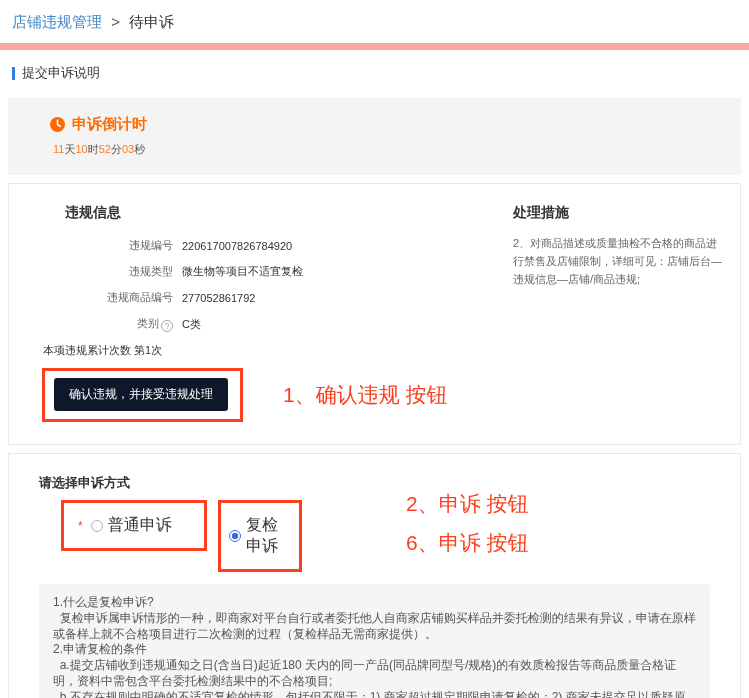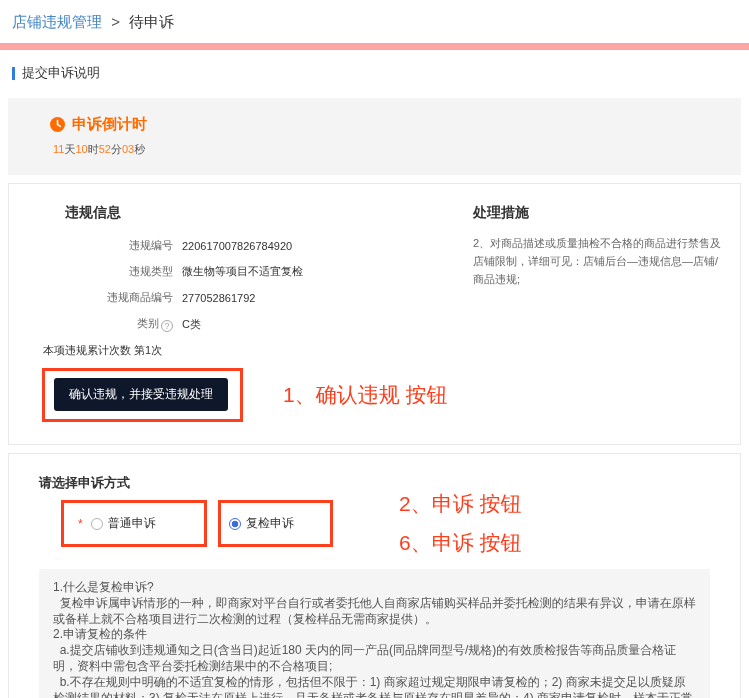--- a/index.html
+++ b/index.html
@@ -17,53 +17,53 @@
   
   .section-title { padding:14px 0 0 12px; font-size:13px; color:#333; display:flex; align-items:center; }
   .blue-bar { display:inline-block; width:3px; height:13px; background:#2f7de0; margin-right:7px; }
   
   .countdown-box { margin:16px 8px 0 8px; background:#f4f4f4; padding:17px 0 18px 42px; }
   .countdown-title-row { display:flex; align-items:center; color:#ff6b00; font-weight:bold; font-size:15px; }
   .clock-icon { width:15px; height:15px; margin-right:7px; flex:0 0 auto; }
   .countdown-time { margin:8px 0 0 3px; font-size:11px; color:#555; }
   .cd-num { color:#ff7b1f; }
   
-  .card { margin:8px 8px 0 8px; border:1px solid #e9e9e9; background:#fff; }
+  .card { margin:8px 8px 0 8px; border:1px solid #e9e9e9; background:#fff;gap:40px; }
   .card-1 { display:flex; padding:20px 18px 22px 24px; }
   .col-left { width:432px; flex:0 0 auto; }
   .col-right { flex:1; padding-left:8px; }
   .card-h { font-size:14px; font-weight:bold; color:#333; }
   .col-left .card-h { margin:0 0 16px 32px; }
   .col-right .card-h { margin:0 0 12px 0; }
   .field-row { display:flex; margin-bottom:11px; font-size:11px; align-items:center; }
   .field-label { width:140px; text-align:right; color:#666; flex:0 0 auto; }
   .field-value { margin-left:9px; color:#333; }
   .help-icon { display:inline-block; width:12px; height:12px; border:1px solid #a8a8a8; border-radius:50%;
     color:#a8a8a8; font-size:9px; line-height:10px; text-align:center; margin-left:2px; vertical-align:-2px; cursor:pointer; }
   .count-row { margin:4px 0 10px 10px; font-size:11px; color:#333; }
   .confirm-row { display:flex; align-items:center; }
   .annotation-box { border:3px solid #fc3f1d; }
   .confirm-annotation-box { padding:7px 12px 8px 9px; margin-left:9px; }
   .confirm-btn { background:#0f172a; color:#fff; border:none; border-radius:3px;
     font-size:12px; padding:8px 15px; cursor:pointer; font-family:inherit; }
-  .annotation-text { color:#fc3f1d; font-size:21px; white-space:nowrap; }
+  .annotation-text { color:#fc3f1d; font-size:21px; white-space:nowrap;margin-left:38px; }
   .confirm-row .annotation-text { margin-left:40px; }
   .handle-item { font-size:11px; color:#666; line-height:1.65; margin-bottom:12px; }
   
   .card-2 { padding:20px 30px 22px 30px; }
   .appeal-title { font-size:13px; font-weight:bold; color:#333; }
   .appeal-row { display:flex; align-items:flex-start; margin:8px 0 12px 22px; }
   .option-box { display:flex; align-items:center; padding:12px 8px; margin-right:11px; }
   .option-box-1 { width:146px; }
-  .option-box-2 { width:115px; }
+  .option-box-2 { width:84px; }
   .req-mark { color:#fc3f1d; font-size:12px; margin:0 8px 0 6px; }
   .radio { display:inline-block; width:12px; height:12px; border-radius:50%; margin-right:5px; flex:0 0 auto; }
   .radio-off { border:1px solid #b3b3b3; background:#fff; }
   .radio-on { border:1px solid #3d6ce0; background:radial-gradient(circle at 50% 50%, #3d6ce0 0 3px, #fff 3.6px); }
-  .option-label { font-size:12px; color:#333; cursor:pointer; }
+  .option-label { font-size:16px; color:#333; cursor:pointer; }
   .appeal-annotations { display:flex; flex-direction:column; margin-left:55px; margin-top:-10px; gap:11px; }
   
   .notice-box { background:#f5f5f5; margin-top:4px; padding:11px 14px 12px 14px; border-radius:2px; }
   .notice-line { font-size:12px; color:#555; line-height:1.32; white-space:pre-wrap; }
 </style>
 </head>
 <body>
 
 <div class="breadcrumb-bar">
   <span class="crumb-parent">店铺违规管理</span>

